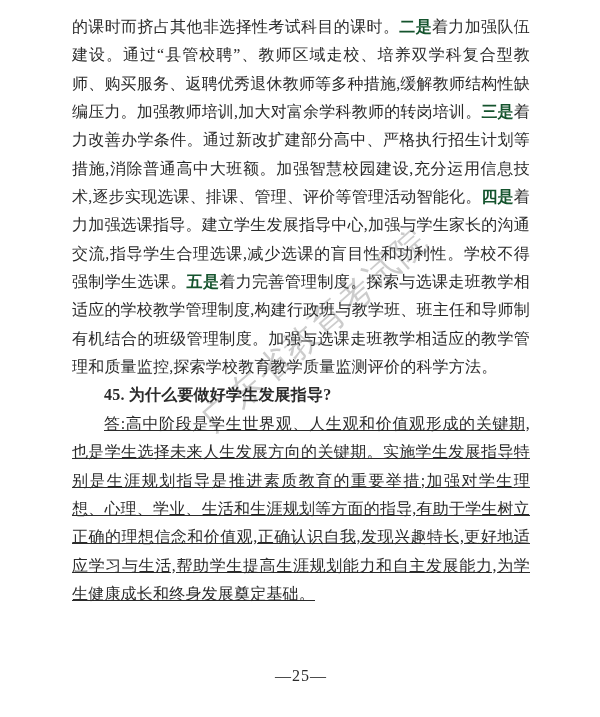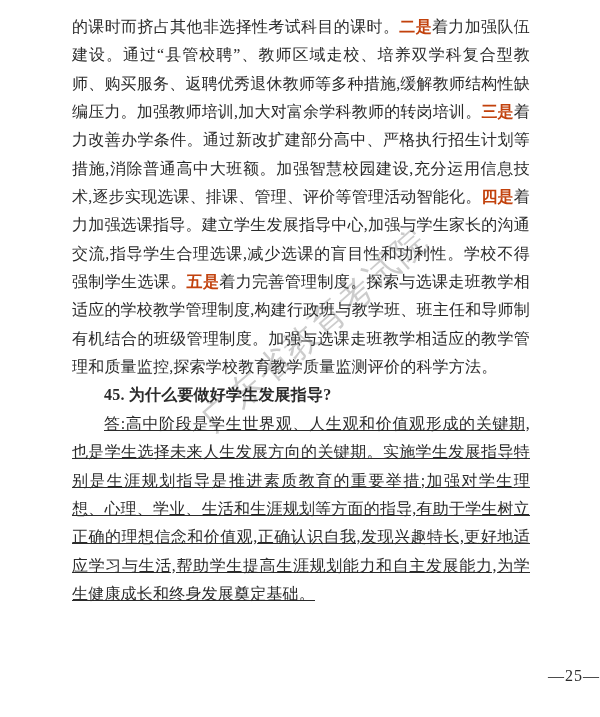--- a/index.html
+++ b/index.html
@@ -43,37 +43,37 @@
     margin: 0;
     font-size: 16px;
     line-height: 28.35px;
     text-align: justify;
     text-justify: inter-character;
     color: #2b2b2b;
     letter-spacing: 0.2px;
   }
   .seg-bold {
     font-weight: bold;
-    color: #c2410c;
+    color: #14532d;
   }
   .heading {
     font-weight: bold;
     text-indent: 2em;
     color: #1c1c1c;
   }
   .answer {
     text-indent: 2em;
     text-decoration: underline;
   }
   .page-number {
     position: absolute;
     left: 2px;
     right: 0;
     top: 667px;
-    text-align: right;
+    text-align: center;
     font-size: 16px;
     color: #2b2b2b;
     z-index: 2;
     letter-spacing: 1px;
   }
 </style>
 </head>
 <body>
 
 <div class="page">

